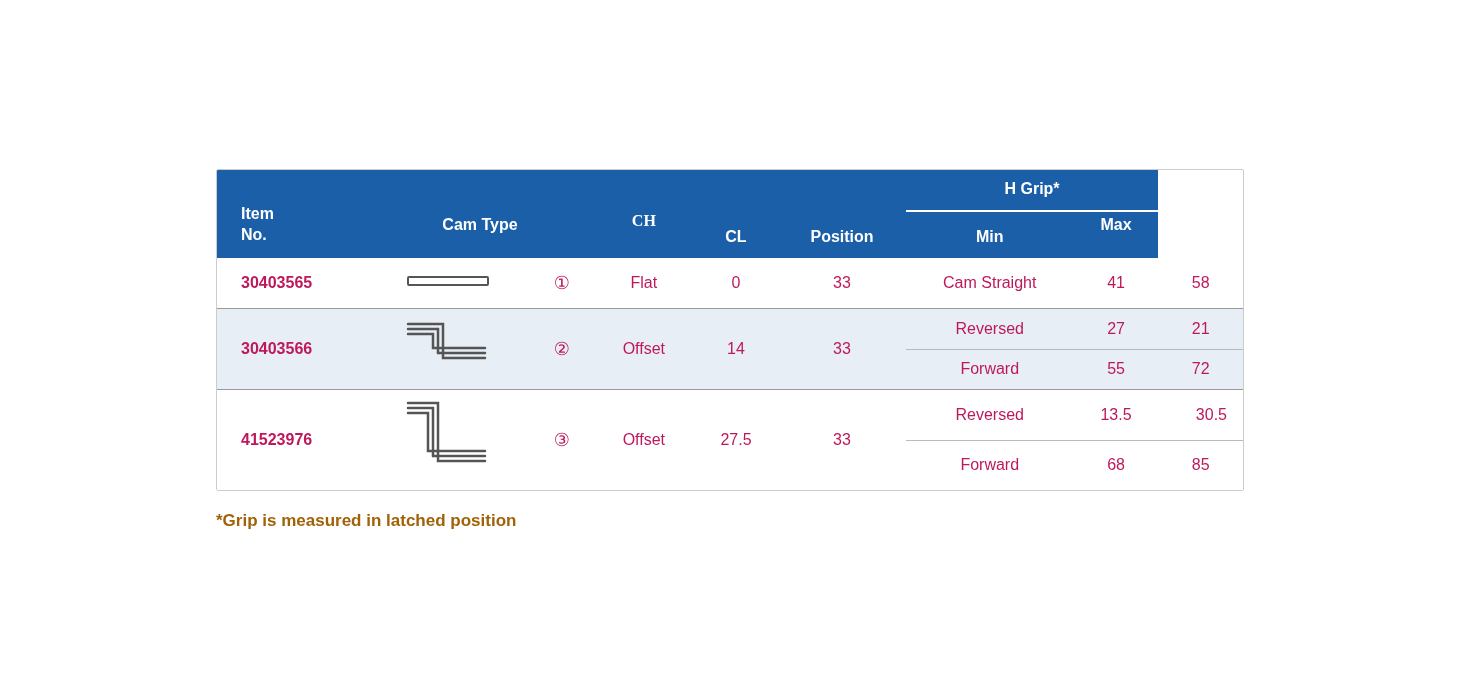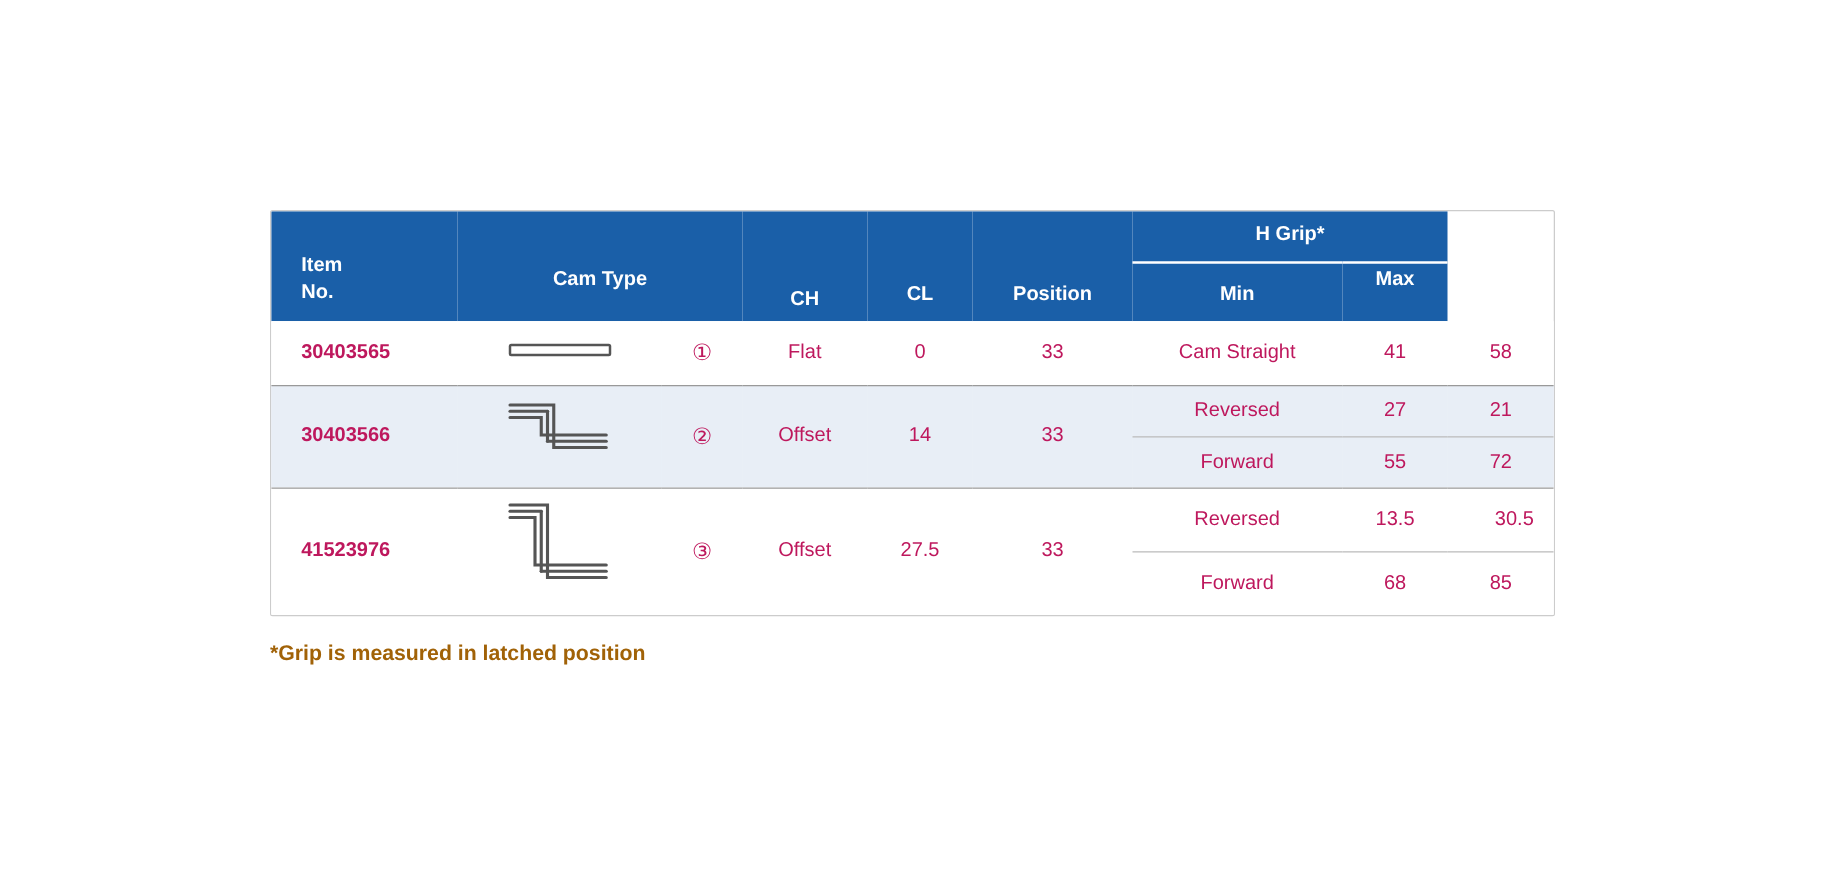--- a/index.html
+++ b/index.html
@@ -79,21 +79,21 @@
     <table>
       <thead>
         <tr>
           <th rowspan="2" class="item-no" style="vertical-align:bottom; padding-bottom:12px;">
             <span style="white-space:pre-line; line-height:1.3;">Item
 No.</span>
           </th>
           <th rowspan="2" colspan="2" style="vertical-align:bottom; padding-bottom:24px;">
             <span>Cam Type</span>
           </th>
-          <th rowspan="2" style="vertical-align:bottom; padding-bottom:8px;">
+          <th rowspan="2" style="vertical-align:bottom; padding-bottom:28px;font-family:Liberation Serif, serif;">
             <span>CH</span>
           </th>
           <th rowspan="2" style="vertical-align:bottom; padding-bottom:12px;">
             <span>CL</span>
           </th>
           <th rowspan="2" style="vertical-align:bottom; padding-bottom:12px;">
             <span>Position</span>
           </th>
           <th colspan="2" style="vertical-align:bottom; padding-bottom:12px; border-bottom: 2px solid #ffffff;">
             <span>H Grip*</span>

